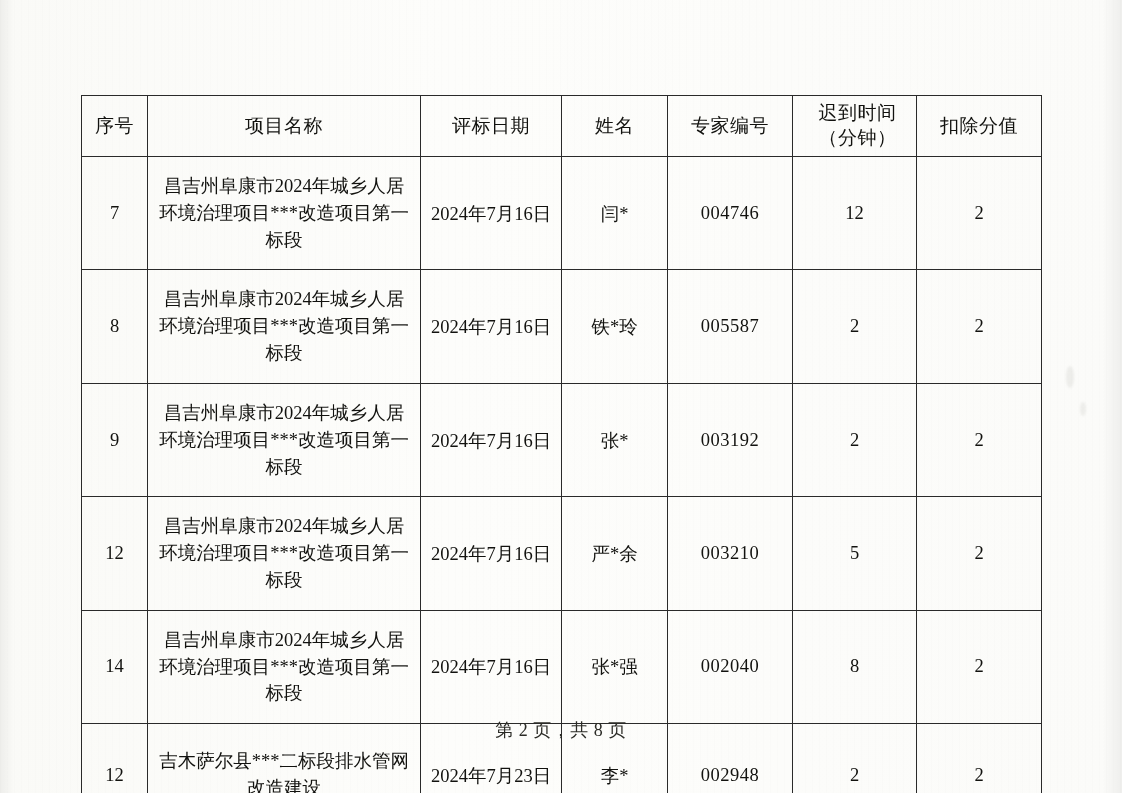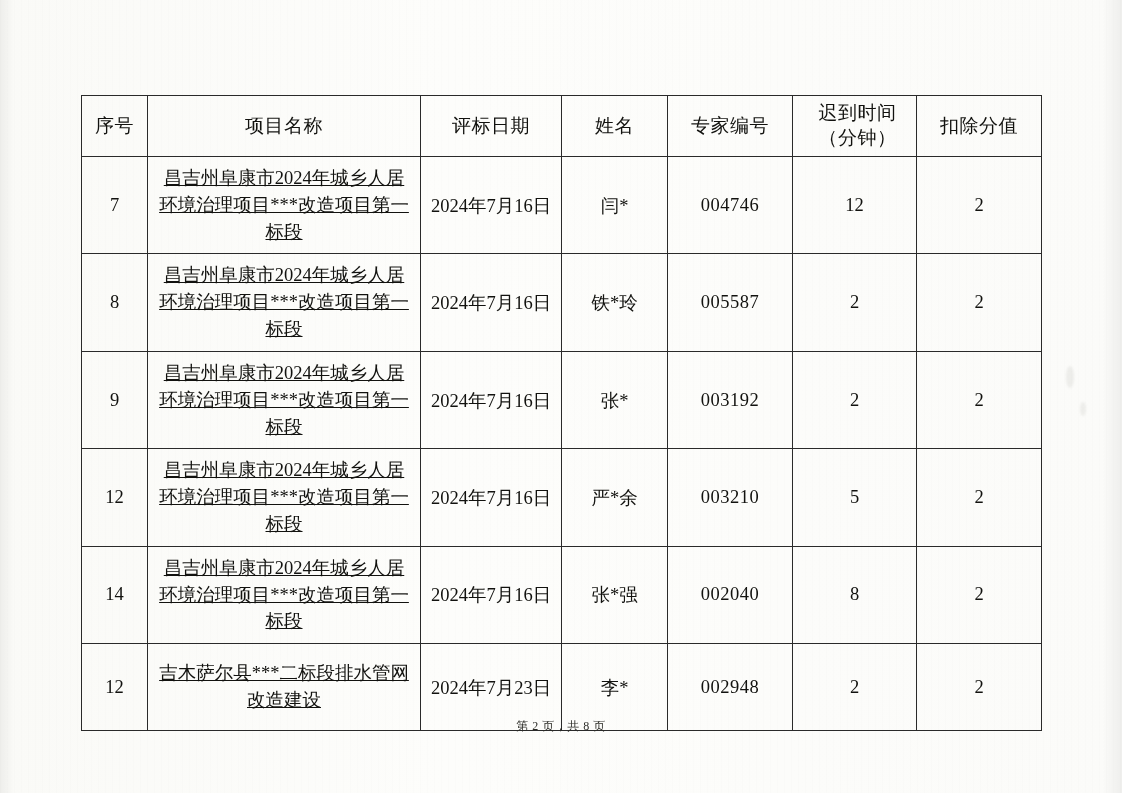--- a/index.html
+++ b/index.html
@@ -74,23 +74,22 @@
     font-size: 19px;
     letter-spacing: 0.5px;
   }
   table.doc-table tbody td {
     height: 70px;
     font-size: 18.5px;
   }
   td.cell-name-proj {
     text-align: center;
     line-height: 1.45;
-    padding: 8px 8px;
+    padding: 16px 8px;
     font-size: 18px;
-    text-decoration: underline;
   }
   td.cell-idx { font-size: 19px; }
   td.cell-date { font-size: 18px; letter-spacing: 0px; }
   td.cell-person { font-size: 19px; }
   td.cell-code { font-size: 19px; letter-spacing: 0.5px; }
   td.cell-late, td.cell-deduct { font-size: 19px; }
 
   .col-idx    { width: 66px; }
   .col-proj   { width: 273px; }
   .col-date   { width: 141px; }
@@ -103,21 +102,21 @@
     line-height: 1.3;
     margin-left: 6px;
   }
 
   .footer {
     position: absolute;
     left: 0;
     right: 0;
     top: 718px;
     text-align: center;
-    font-size: 12px;
+    font-size: 18px;
     color: #2b2b26;
     letter-spacing: 0.5px;
   }
 </style>
 </head>
 <body>
 
 <div class="page">
   <div class="scan-noise"></div>
   <div class="scan-edge-left"></div>

